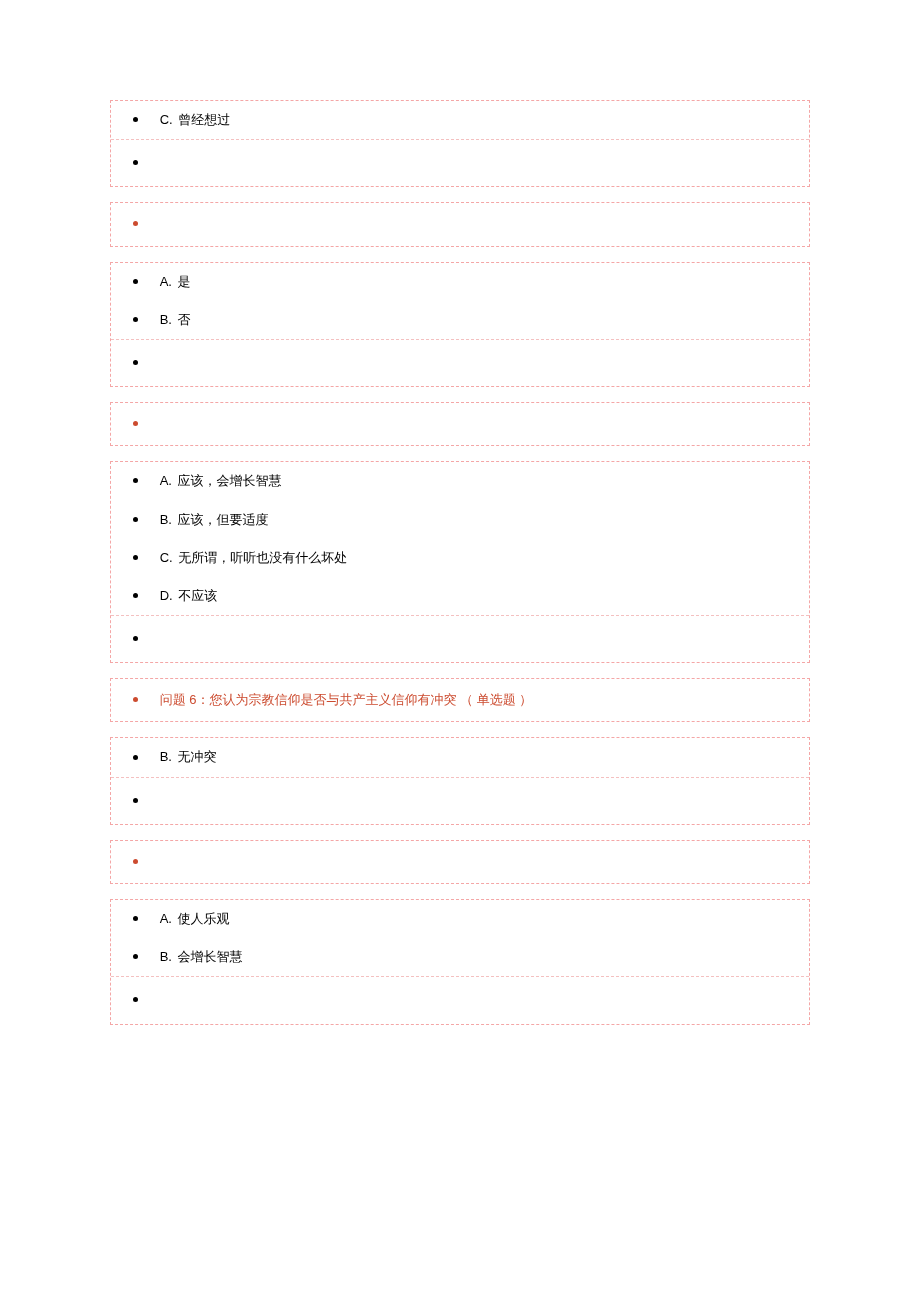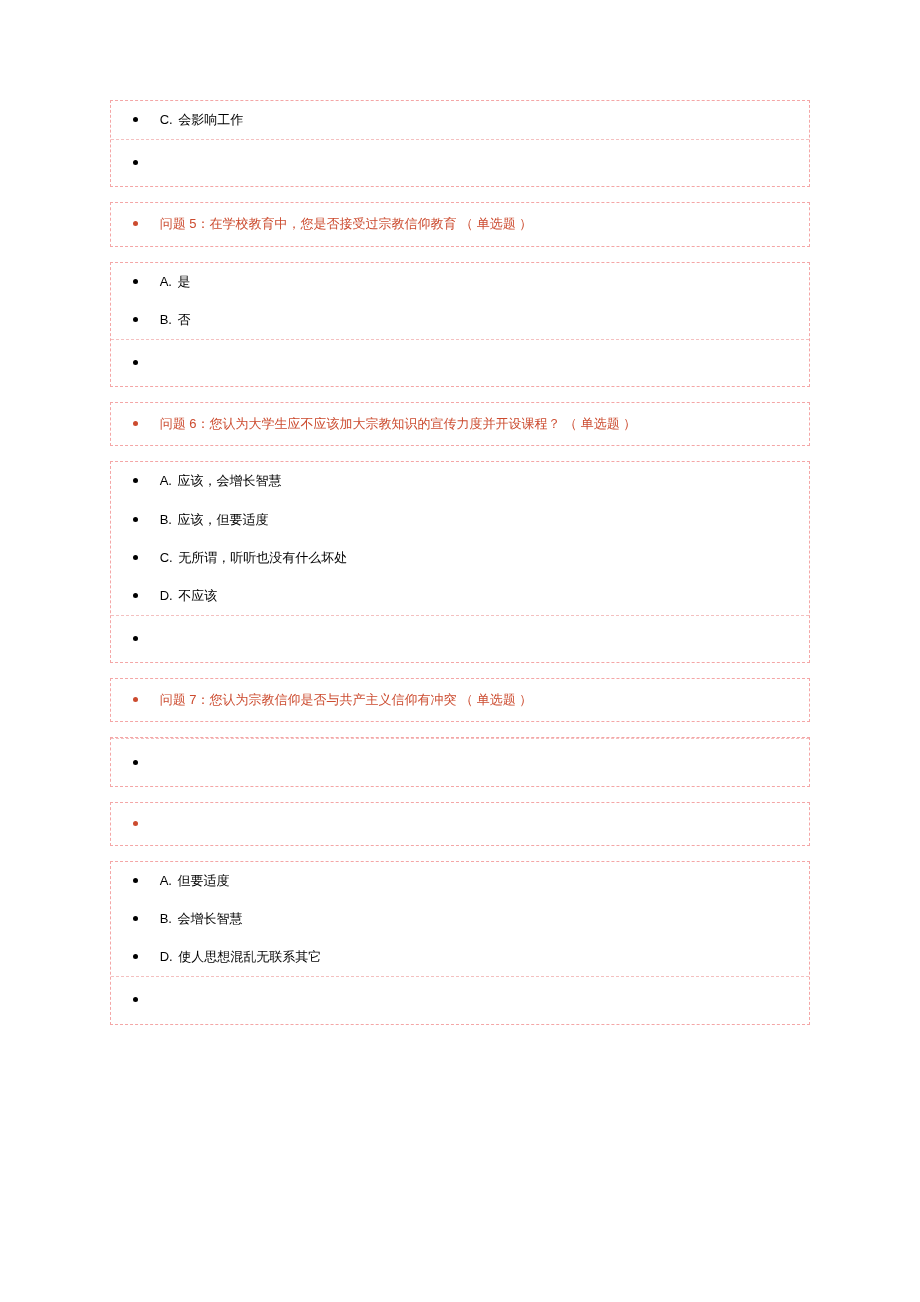--- a/index.html
+++ b/index.html
@@ -72,32 +72,31 @@
 </style>
 </head>
 <body>
 
 <div class="page">
 
   <div class="box">
     <div class="row">
       <span class="bullet"></span>
       <span class="opt-letter">C.</span>
-      <span class="opt-text">会影响工作</span>
+      <span class="opt-text">曾经想过</span>
     </div>
     <div class="divider"></div>
     <div class="row empty">
       <span class="bullet"></span>
     </div>
   </div>
 
   <div class="box">
     <div class="row qrow">
       <span class="bullet-red"></span>
-      <span class="qtext">问题 5：在学校教育中，您是否接受过宗教信仰教育 （ 单选题 ）</span>
     </div>
   </div>
 
   <div class="box">
     <div class="row">
       <span class="bullet"></span>
       <span class="opt-letter">A.</span>
       <span class="opt-text">是</span>
     </div>
     <div class="row">
@@ -107,21 +106,20 @@
     </div>
     <div class="divider"></div>
     <div class="row empty">
       <span class="bullet"></span>
     </div>
   </div>
 
   <div class="box">
     <div class="row qrow">
       <span class="bullet-red"></span>
-      <span class="qtext">问题 6：您认为大学生应不应该加大宗教知识的宣传力度并开设课程？ （ 单选题 ）</span>
     </div>
   </div>
 
   <div class="box">
     <div class="row">
       <span class="bullet"></span>
       <span class="opt-letter">A.</span>
       <span class="opt-text">应该，会增长智慧</span>
     </div>
     <div class="row">
@@ -141,52 +139,52 @@
     </div>
     <div class="divider"></div>
     <div class="row empty">
       <span class="bullet"></span>
     </div>
   </div>
 
   <div class="box">
     <div class="row qrow">
       <span class="bullet-red"></span>
-      <span class="qtext">问题 7：您认为宗教信仰是否与共产主义信仰有冲突 （ 单选题 ）</span>
+      <span class="qtext">问题 6：您认为宗教信仰是否与共产主义信仰有冲突 （ 单选题 ）</span>
     </div>
   </div>
 
   <div class="box">
+    <div class="row">
+      <span class="bullet"></span>
+      <span class="opt-letter">B.</span>
+      <span class="opt-text">无冲突</span>
+    </div>
     <div class="divider"></div>
     <div class="row empty">
       <span class="bullet"></span>
     </div>
   </div>
 
   <div class="box">
     <div class="row qrow">
       <span class="bullet-red"></span>
     </div>
   </div>
 
   <div class="box">
     <div class="row">
       <span class="bullet"></span>
       <span class="opt-letter">A.</span>
-      <span class="opt-text">但要适度</span>
+      <span class="opt-text">使人乐观</span>
     </div>
     <div class="row">
       <span class="bullet"></span>
       <span class="opt-letter">B.</span>
       <span class="opt-text">会增长智慧</span>
-    </div>
-    <div class="row">
-      <span class="bullet"></span>
-      <span class="opt-letter">D.</span>
-      <span class="opt-text">使人思想混乱无联系其它</span>
     </div>
     <div class="divider"></div>
     <div class="row empty">
       <span class="bullet"></span>
     </div>
   </div>
 
 </div>
 
 </body></html>

